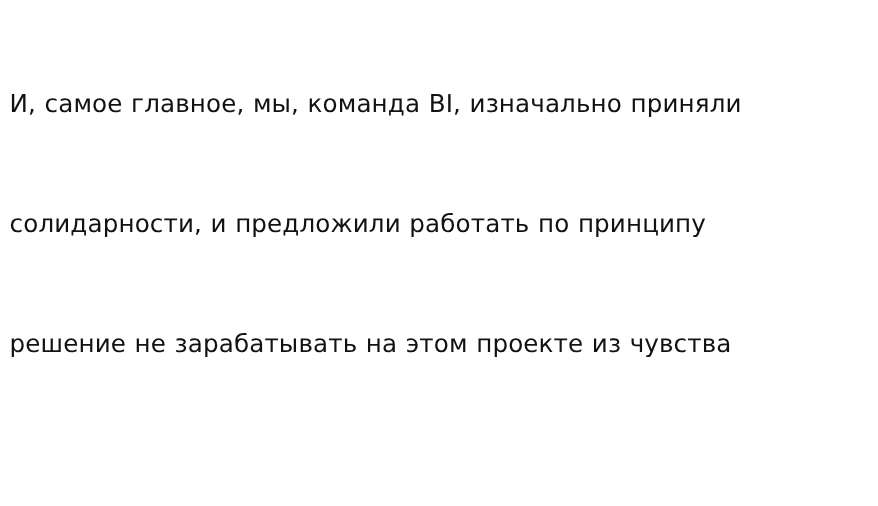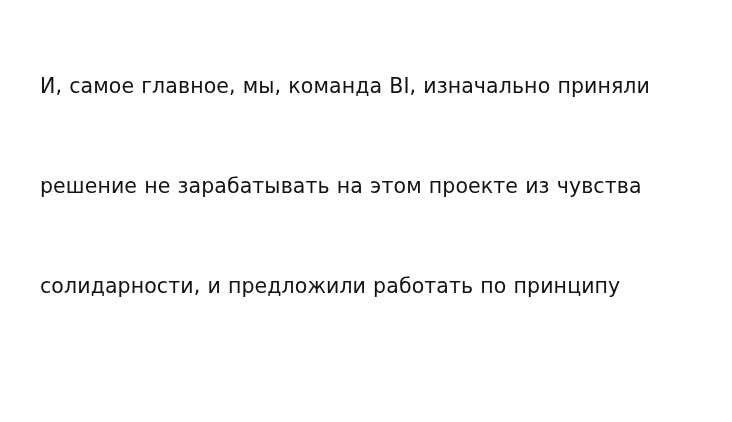--- a/index.html
+++ b/index.html
@@ -25,31 +25,30 @@
     font-size: 20.5px;
     line-height: 33.2px;
     color: #121212;
     letter-spacing: 0.1px;
     white-space: pre-wrap;
     word-spacing: 0.5px;
   }
   .line {
     display: block;
     white-space: pre;
-    margin-left: 32px;
   }
 </style>
 </head>
 <body>
 
 <div class="page">
   <div class="text-block">
     <span class="line">И, самое главное, мы, команда BI, изначально приняли</span>
+    <span class="line">солидарности, и предложили работать по принципу</span>
     <span class="line">решение не зарабатывать на этом проекте из чувства</span>
-    <span class="line">солидарности, и предложили работать по принципу</span>
     
     
     
     
     
     
     
     
     
   </div>

